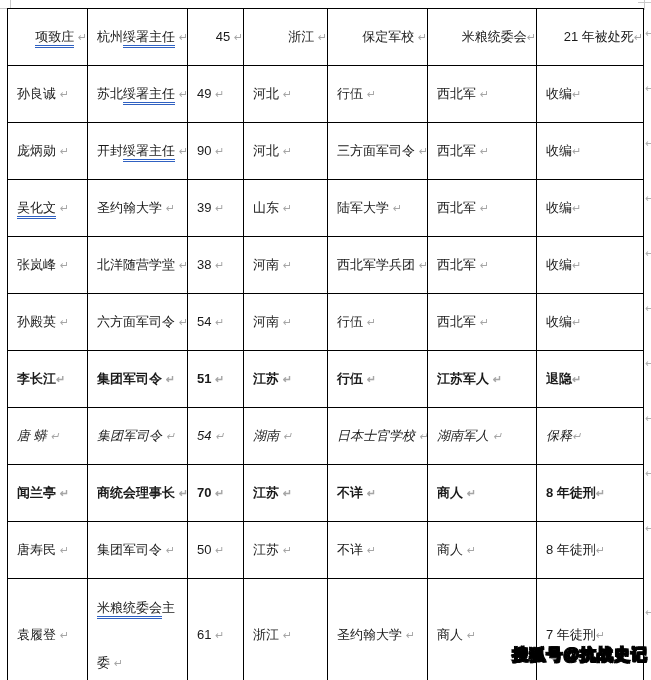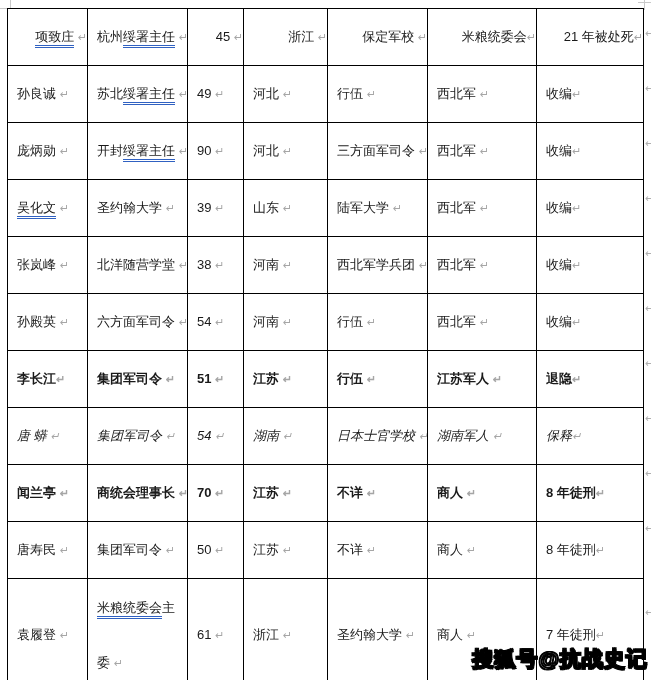--- a/index.html
+++ b/index.html
@@ -47,21 +47,21 @@
     width: 14px;
     text-align: left;
     color: #b0b0b0;
     font-size: 11px;
     line-height: 12px;
   }
   #watermark {
     position: absolute;
     right: 3px;
     top: 645px;
-    font-size: 21px;
+    font-size: 16px;
     font-weight: bold;
     letter-spacing: 1px;
     color: #ffffff;
     -webkit-text-stroke: 1.4px #000000;
     text-shadow: 0 0 1px #000, 1px 1px 0 #000, -1px -1px 0 #000, 1px -1px 0 #000, -1px 1px 0 #000;
     white-space: nowrap;
   }
   .corner-line { position: absolute; background: #c9c9c9; }
   #tl-v { left: 10px; top: 0; width: 1px; height: 8px; }
   #tl-h { left: 0; top: 8px; width: 10px; height: 1px; }

